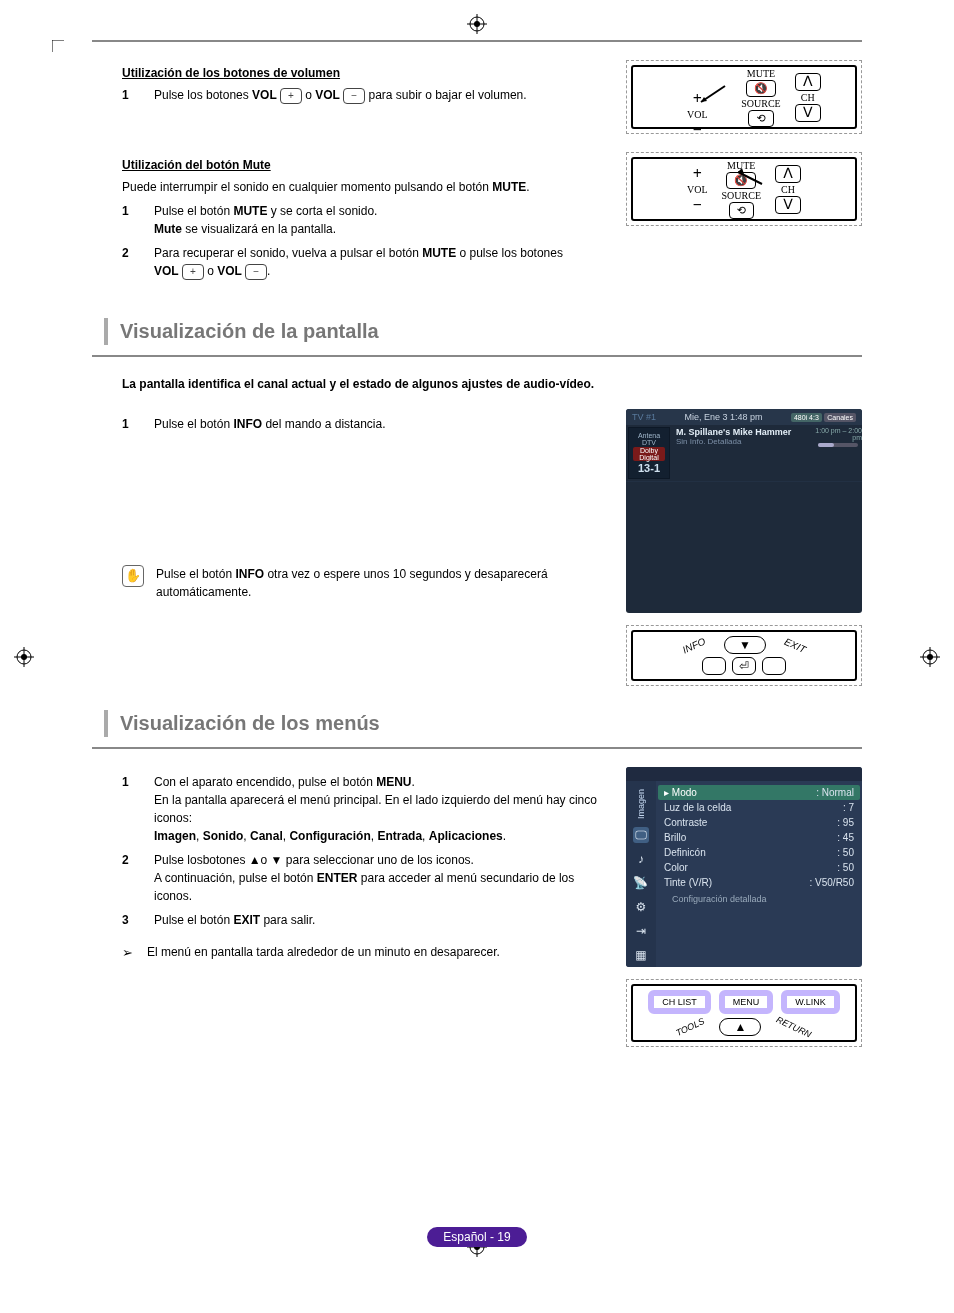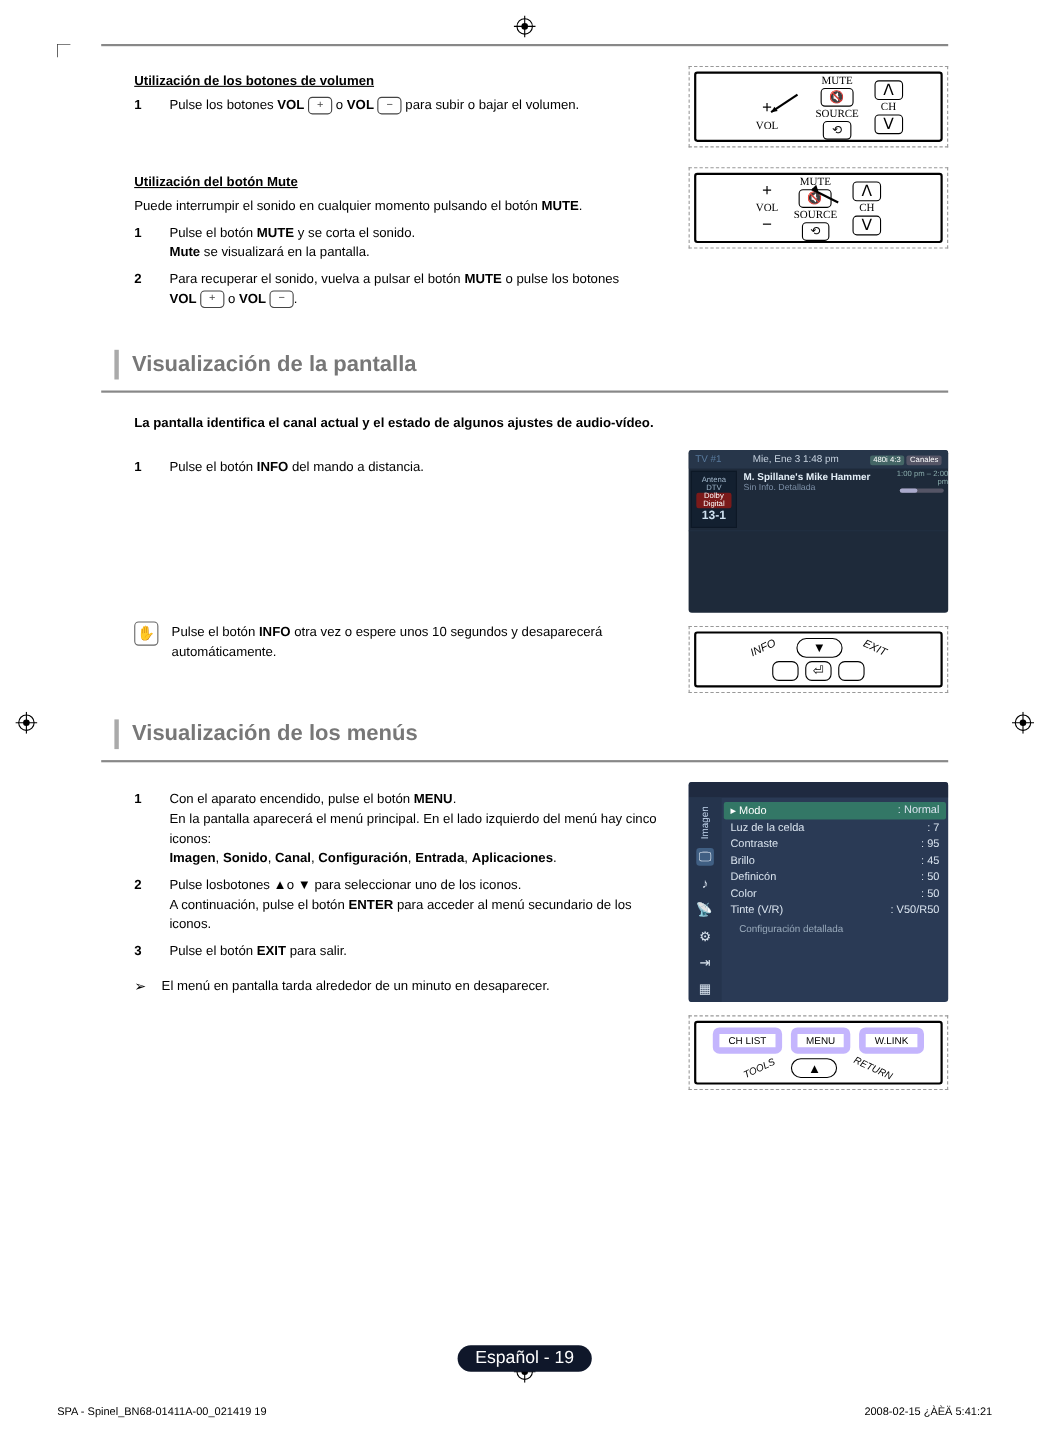--- a/index.html
+++ b/index.html
@@ -22,21 +22,21 @@
 .btncol{display:flex;flex-direction:column;align-items:center;gap:1px;font-family:serif}
 .btncol .lbl{font-size:10px}
 .keybox{border:1px solid #000;border-radius:4px;padding:1px 7px;font-size:11px;display:inline-block}
 .arrowbox{border:1px solid #000;border-radius:4px;width:24px;height:16px;display:flex;align-items:center;justify-content:center;font-size:14px}
 .note{display:flex;gap:12px;margin:8px 0 10px 30px;max-width:520px;line-height:1.5}
 .noteicon{flex:none;border:1px solid #666;border-radius:4px;width:20px;height:20px;display:flex;align-items:center;justify-content:center;color:#666;font-size:13px}
 .lead{font-weight:bold;margin:8px 0 16px 30px;max-width:540px;line-height:1.5}
 .bullet{margin:10px 0 10px 30px;display:flex;gap:14px;line-height:1.5}
 .bullet .arrow{flex:none;font-size:13px}
 .volicon{display:inline-block;border:1px solid #444;border-radius:4px;padding:0 7px;font-size:10px;line-height:14px;vertical-align:middle;color:#444}
-.tvshot{background:#1e2a3a;color:#c7d2df;font-size:9px;height:148px;border-radius:3px;box-sizing:border-box;padding:0;overflow:hidden}
+.tvshot{background:#1e2a3a;color:#c7d2df;font-size:9px;height:204px;border-radius:3px;box-sizing:border-box;padding:0;overflow:hidden}
 .tvtop{background:#27364a;padding:3px 6px;font-size:9px;display:flex;justify-content:space-between}
 .tvpanel{display:flex;border-bottom:1px solid #223043}
 .tvch{background:#132030;border:1px solid #0d1826;padding:4px;margin:2px;width:42px;box-sizing:border-box;color:#9fb5c9;font-size:9px;text-align:center}
 .tvchnum{color:#cfe0ef;font-size:11px;font-weight:bold}
 .tvmeta{flex:1;padding:2px 4px}
 .tvmeta .tvprog{color:#e3eef7;font-weight:bold;font-size:9px}
 .tvmeta .tvline{color:#7c8fa6;font-size:8px}
 .tvright{width:48px;padding:2px 0;text-align:right}
 .tvbadge{display:inline-block;background:#466;color:#fff;border-radius:2px;font-size:7px;padding:1px 3px}
 .menu{background:#2a3a55;color:#d9e3ee;font-size:10px;border-radius:3px;overflow:hidden}
@@ -47,21 +47,21 @@
 .menu .mside .micon{width:16px;height:16px;display:flex;align-items:center;justify-content:center;color:#d9e3ee;font-size:12px}
 .menu .mside .micon.sel{background:#405f83;border-radius:3px}
 .menu .mmain{flex:1;padding:4px 8px}
 .menu .mrow{display:flex;justify-content:space-between;padding:2px 0}
 .menu .mrow.sel{background:#376;border-radius:2px;padding:2px 6px;margin:0 -6px}
 .menu .mfoot{color:#9ab;font-size:9px;padding:4px 8px 6px 8px}
 .remoteblk{border:1px dashed #999;padding:4px;box-sizing:border-box}
 .remoteblk .rframe{border:2px solid #000;border-radius:3px;padding:4px;display:flex;justify-content:center;gap:6px;align-items:center}
 .rkey{border:6px solid #c4b5fd;border-radius:6px;padding:1px 8px;font-size:9px}
 .pgfoot{position:absolute;left:0;right:0;bottom:66px;display:flex;justify-content:center}
-.pgfoot .pill{background:#0f172a;color:#fff;border-radius:12px;padding:3px 16px;font-size:16px}
+.pgfoot .pill{background:#4c1d95;color:#fff;border-radius:12px;padding:3px 16px;font-size:12px}
 .docfoot{position:absolute;left:0;right:0;bottom:24px;display:flex;justify-content:space-between;padding:0 52px;color:#000;font-size:10px}
 </style>
 </head>
 <body>
 
 <div class="page">
 
   <div class="reg" style="top:14px;left:50%;transform:translateX(-50%)">
       <svg width="20" height="20" viewBox="0 0 20 20">
         <circle cx="10" cy="10" r="7" fill="none" stroke="#000" stroke-width="1"></circle>
@@ -362,18 +362,14 @@
         </div>
       </div>
     </div>
 
   </div>
 
   <div class="pgfoot">
     <span class="pill">Español - 19</span>
   </div>
 
-  <div class="docfoot">
-    <span>SPA - Spinel_BN68-01411A-00_021419   19</span>
-    <span>2008-02-15   ¿ÀÈÄ 5:41:21</span>
-  </div>
 
 </div>
 
 </body></html>

